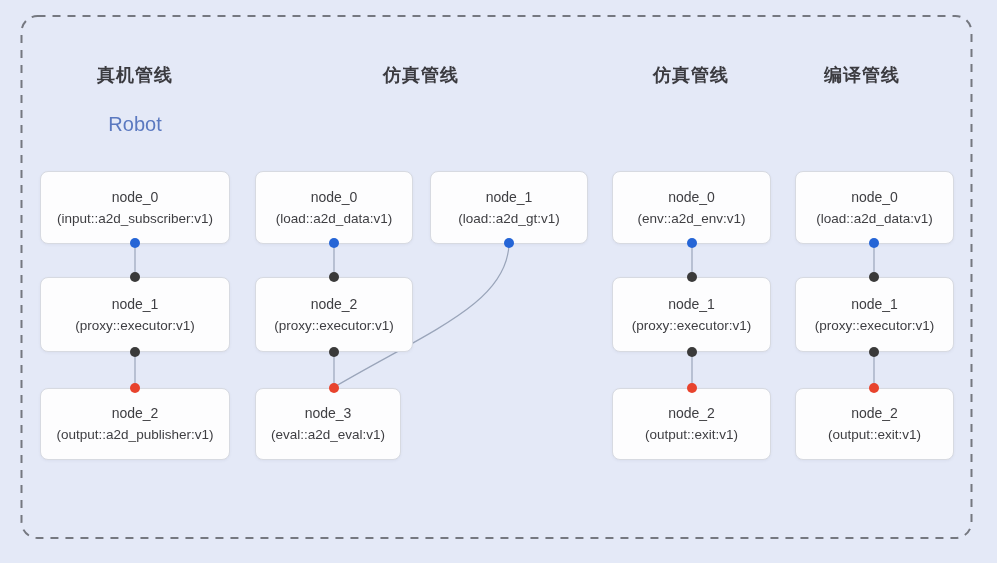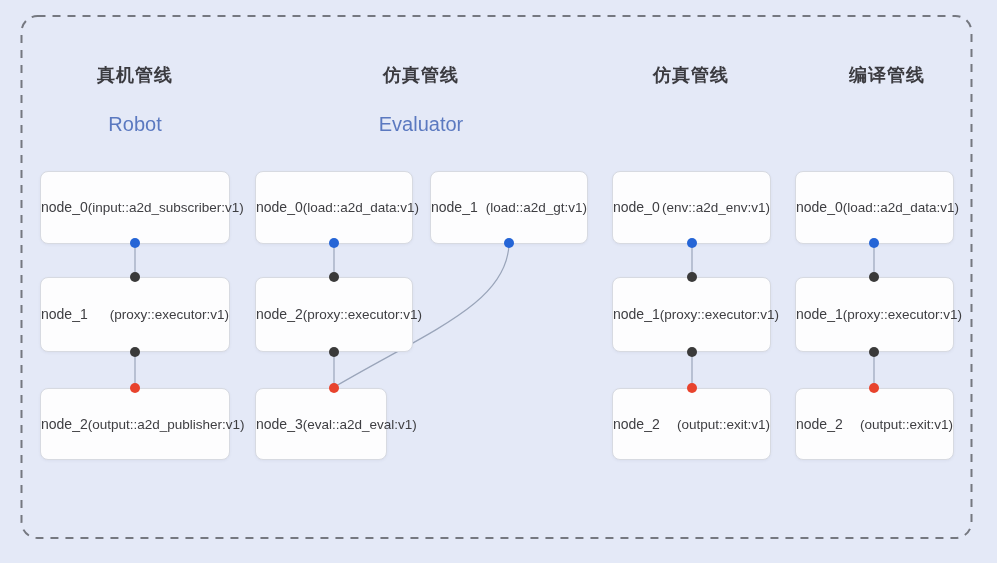--- a/index.html
+++ b/index.html
@@ -34,22 +34,22 @@
     color:var(--title-en,#5b79c0);
     line-height:26px;
     z-index:2;
   }
   .node{
     position:absolute;
     background:var(--node-bg,#fdfdfe);
     border:1px solid var(--node-border,#d7dae1);
     border-radius:8px;
     box-shadow:0 1px 3px rgba(60,70,110,0.06);
-    display:flex;flex-direction:row;
-    align-items:center;justify-content:space-between;
+    display:flex;flex-direction:column;
+    align-items:center;justify-content:center;
     z-index:2;
     box-sizing:border-box;
   }
   .nname{
     font-size:14px;color:var(--text,#3e3e42);
     line-height:21px;white-space:nowrap;
   }
   .ntype{
     font-size:13.5px;color:var(--text,#46464b);
     line-height:21px;white-space:nowrap;
@@ -78,24 +78,23 @@
       <path d="M692 243 L692 277"></path>
       <path d="M692 352 L692 388"></path>
       <path d="M874 243 L874 277"></path>
       <path d="M874 352 L874 388"></path>
     </g>
   </svg>
 
   <div class="title-zh" style="left:35px">真机管线</div>
   <div class="title-zh" style="left:321px">仿真管线</div>
   <div class="title-zh" style="left:591px">仿真管线</div>
-  <div class="title-zh" style="left:787px">编译管线</div>
+  <div class="title-zh" style="left:762px">编译管线</div>
 
   <div class="title-en" style="left:35px">Robot</div>
-  <div class="title-en" style="left:321px">Evaluator</div>
 
   <div class="node" style="left:40px;top:171px;width:190px;height:73px">
     <div class="nname">node_0</div>
     <div class="ntype">(input::a2d_subscriber:v1)</div>
   </div>
   <div class="node" style="left:40px;top:277px;width:190px;height:75px">
     <div class="nname">node_1</div>
     <div class="ntype">(proxy::executor:v1)</div>
   </div>
   <div class="node" style="left:40px;top:388px;width:190px;height:72px">
@@ -108,21 +107,21 @@
     <div class="ntype">(load::a2d_data:v1)</div>
   </div>
   <div class="node" style="left:430px;top:171px;width:158px;height:73px">
     <div class="nname">node_1</div>
     <div class="ntype">(load::a2d_gt:v1)</div>
   </div>
   <div class="node" style="left:255px;top:277px;width:158px;height:75px">
     <div class="nname">node_2</div>
     <div class="ntype">(proxy::executor:v1)</div>
   </div>
-  <div class="node" style="left:255px;top:388px;width:132px;height:72px">
+  <div class="node" style="left:255px;top:388px;width:146px;height:72px">
     <div class="nname">node_3</div>
     <div class="ntype">(eval::a2d_eval:v1)</div>
   </div>
 
   <div class="node" style="left:612px;top:171px;width:159px;height:73px">
     <div class="nname">node_0</div>
     <div class="ntype">(env::a2d_env:v1)</div>
   </div>
   <div class="node" style="left:612px;top:277px;width:159px;height:75px">
     <div class="nname">node_1</div>

